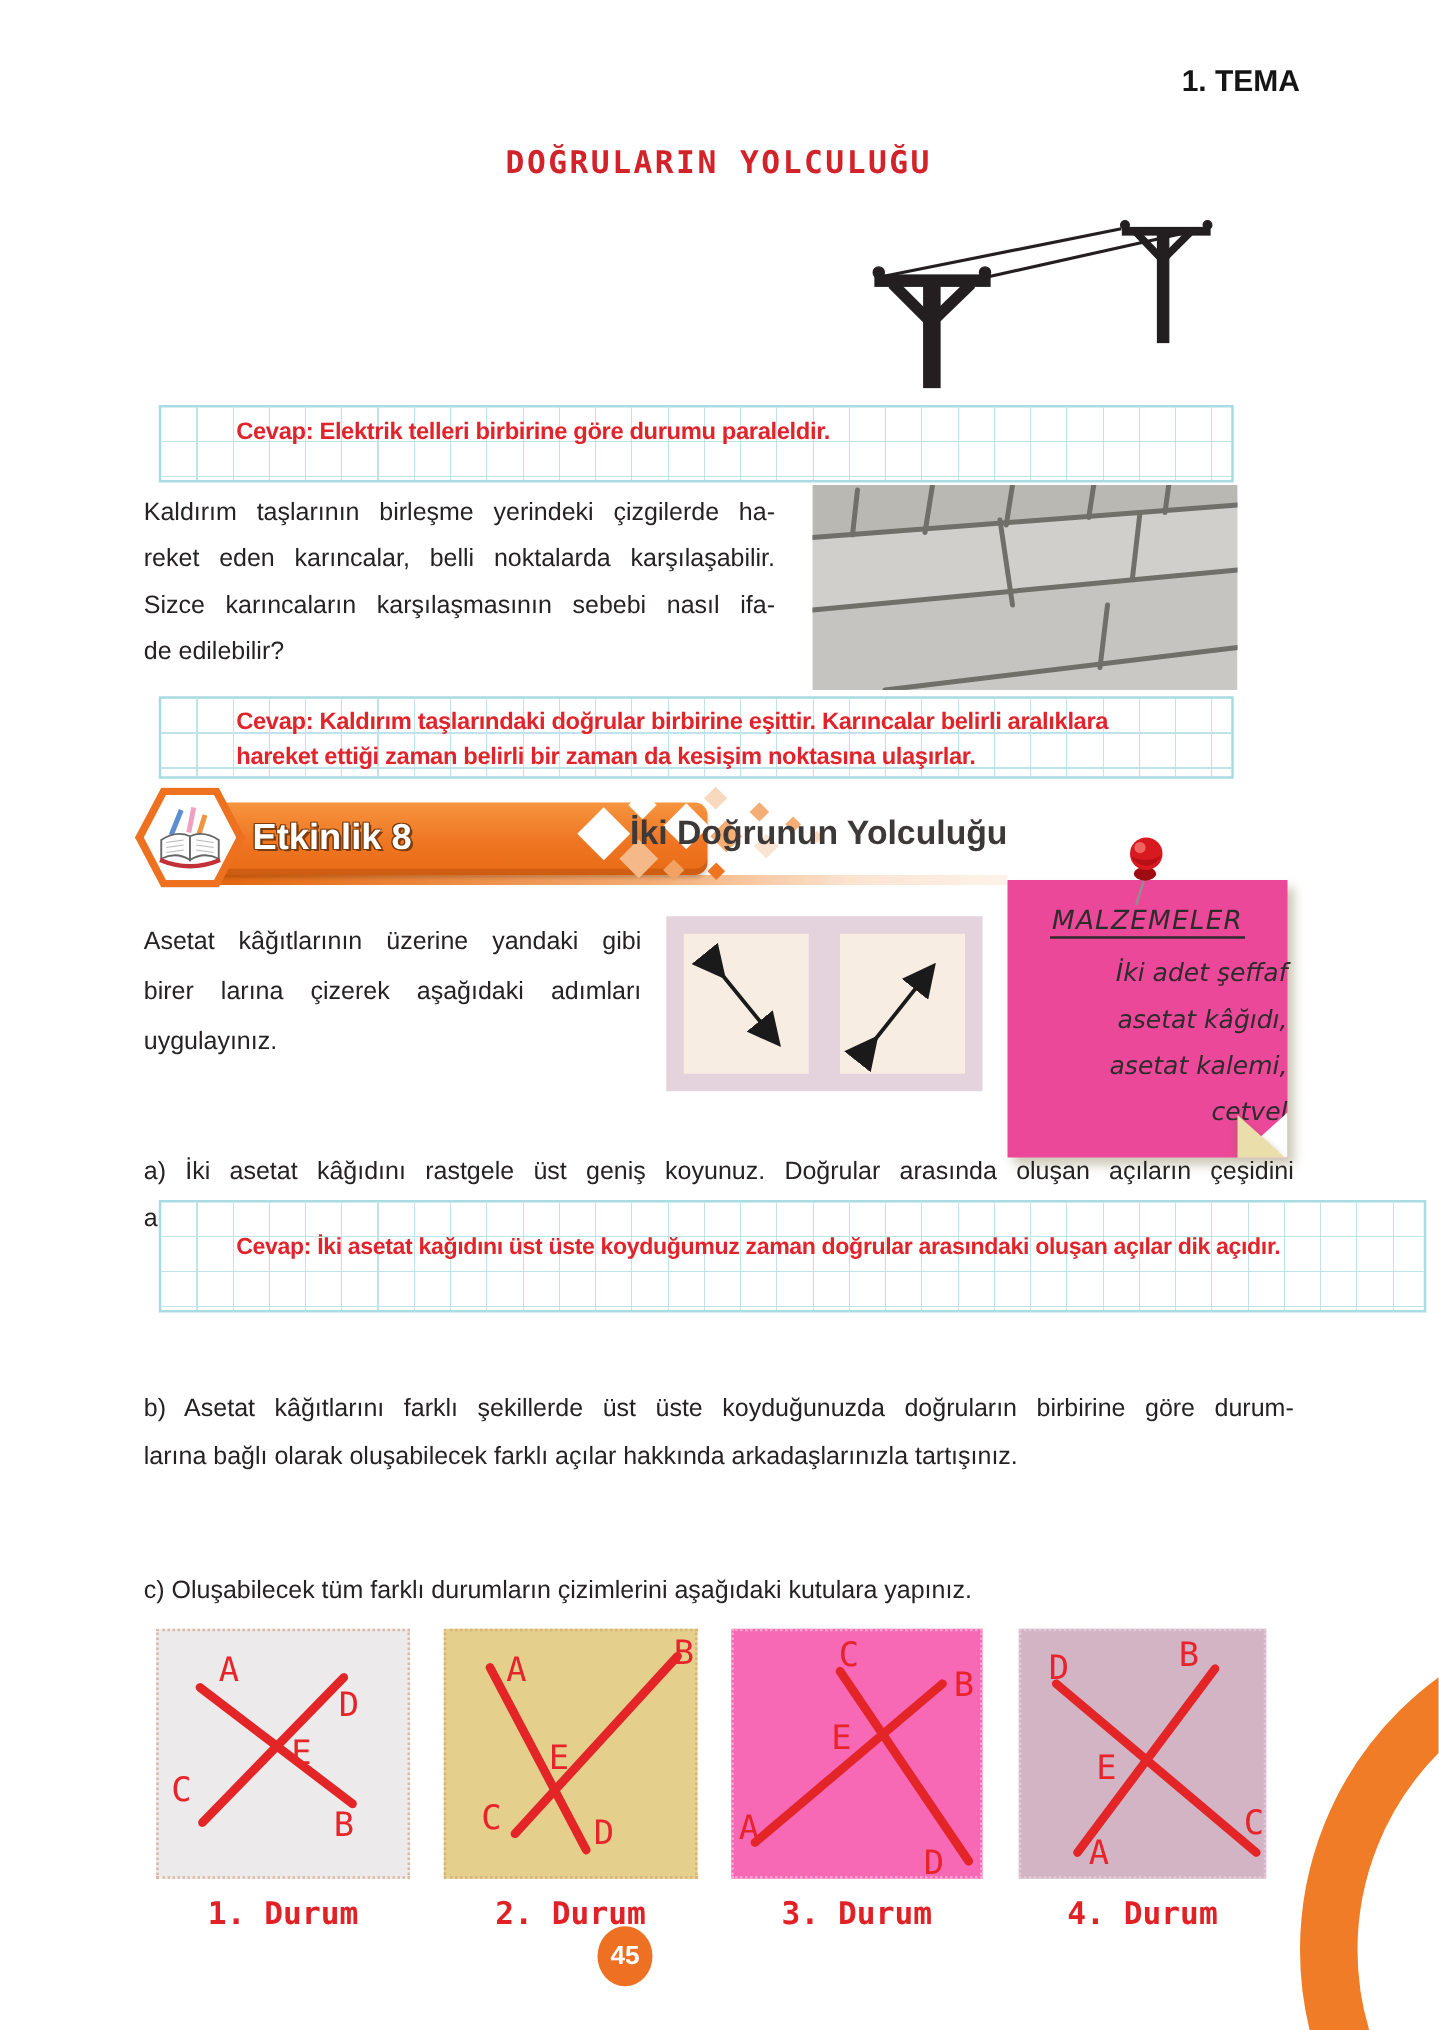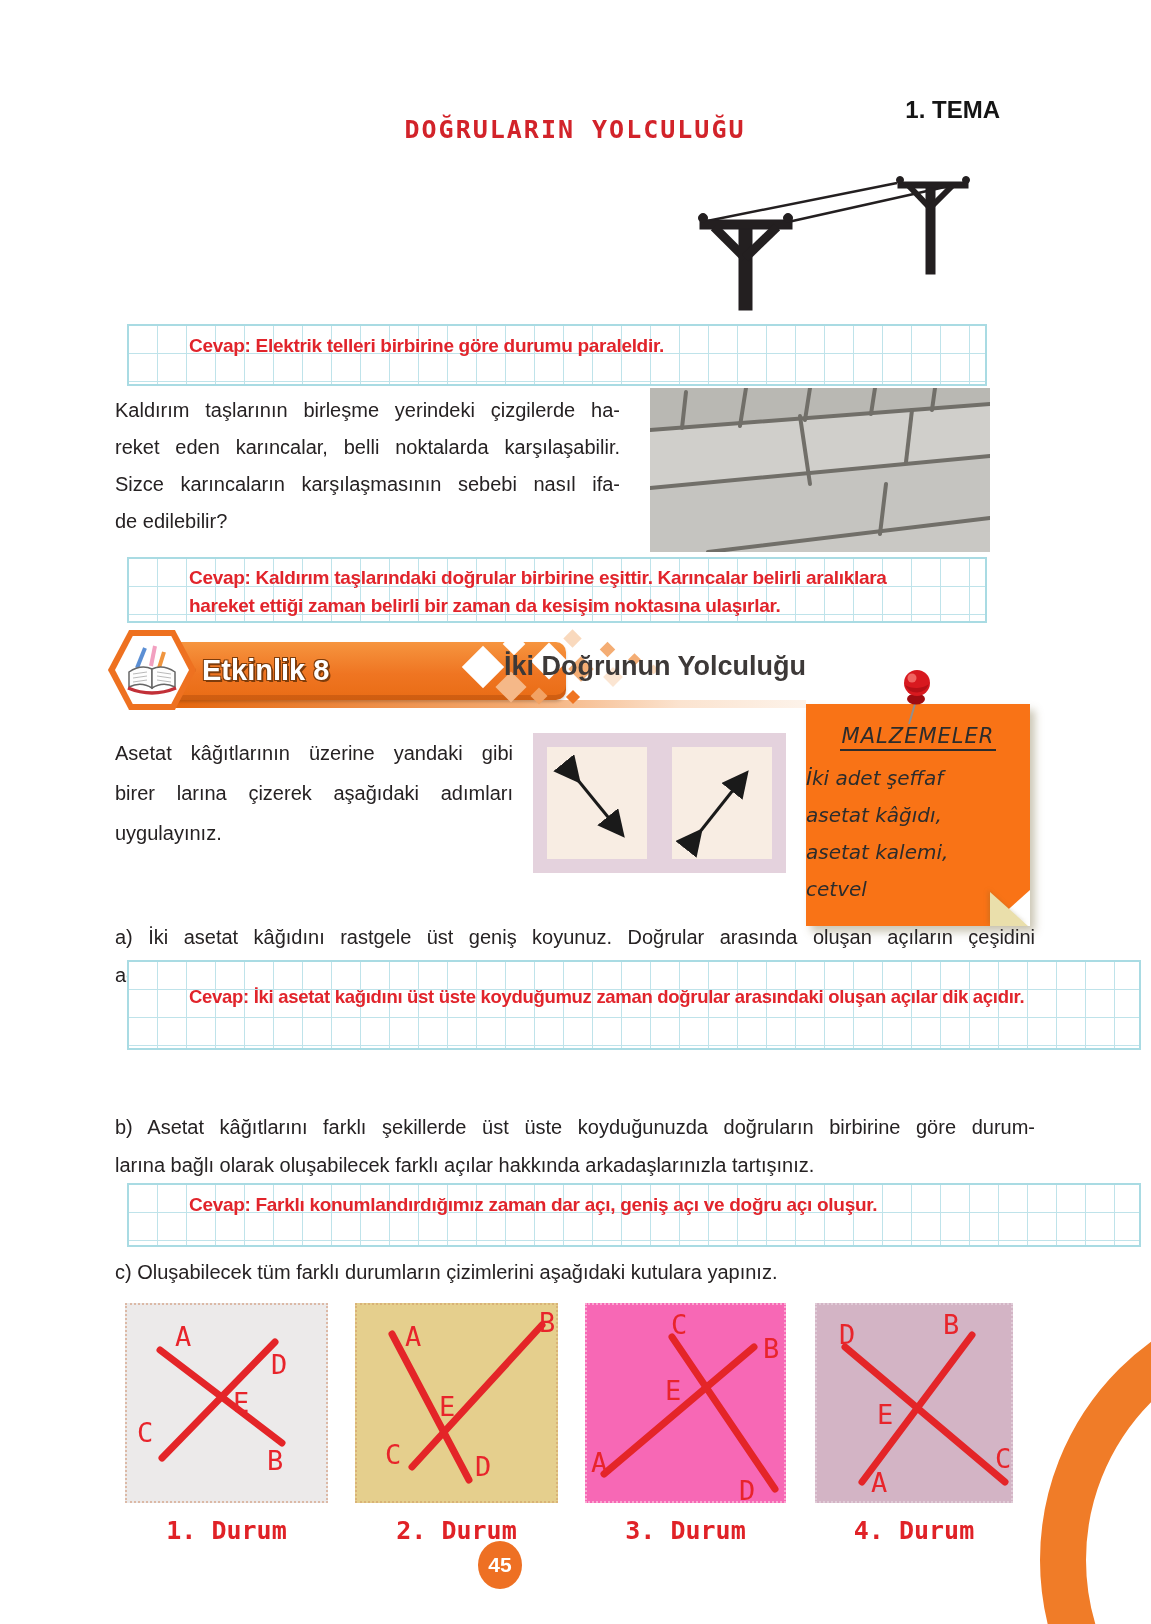--- a/index.html
+++ b/index.html
@@ -27,25 +27,25 @@
   .bar{background:linear-gradient(to right,#e4650c,#f4ab72 55%,#fbe3cf 80%,#fdf3ea);height:8px;}
   .banner{background:linear-gradient(#f6953f 0%,#ef7522 55%,#e96c15 100%);
           border-radius:10px;box-shadow:inset 0 -5px 0 rgba(150,60,5,.30),0 2px 3px rgba(0,0,0,.18);}
   .banner-label{font-size:29px;font-weight:bold;color:#fff;
       text-shadow:2px 2px 0 #7d3c0c,-1px -1px 0 #7d3c0c,1px -1px 0 #7d3c0c,-1px 1px 0 #7d3c0c;}
   .hex{clip-path:polygon(24% 0,76% 0,100% 50%,76% 100%,24% 100%,0 50%);}
   .heading{font-size:27px;font-weight:bold;color:#3d3938;}
   .dia{position:absolute;transform:rotate(45deg);}
 
   
-  .note{background:#f97316;box-shadow:5px 6px 8px rgba(110,95,45,.35);}
+  .note{background:#ec4899;box-shadow:5px 6px 8px rgba(110,95,45,.35);}
   .note-title{font-family:"DejaVu Sans",sans-serif;font-style:italic;font-size:21px;letter-spacing:1px;
               color:#2c2c2c;border-bottom:2px solid #2c2c2c;display:inline-block;padding:0 2px 1px;}
   .note-lines{font-family:"DejaVu Sans",sans-serif;font-style:italic;font-size:20px;line-height:37px;
-              color:#2c2c2c;text-align:left;}
+              color:#2c2c2c;text-align:right;}
   .note-lines .line{text-align-last:auto;}
   .fold-cut{width:0;height:0;border-left:40px solid transparent;border-bottom:36px solid #ffffff;right:0;bottom:0;}
   .fold-flap{width:0;height:0;border-right:38px solid transparent;border-bottom:34px solid #eadfab;right:2px;bottom:0;
              filter:drop-shadow(-2px -2px 2px rgba(120,100,40,.25));}
 
   
   .acetate{background:#e4d2dd;}
   .acetate .sheet{position:absolute;top:14px;width:100px;height:112px;background:#f8ede3;}
 
   
@@ -56,21 +56,21 @@
 
   .badge{width:44px;height:48px;border-radius:50%;background:#ee7023;color:#fff;
          font-weight:bold;font-size:21px;line-height:48px;text-align:center;}
   .arc{width:540px;height:540px;border-radius:50%;border:46px solid #f07c28;box-sizing:border-box;}
 </style>
 </head>
 <body>
 
 <div class="page">
 
-  <div class="abs tema" style="left:800px;top:52px;margin-top:44px;">1. TEMA</div>
+  <div class="abs tema" style="left:840px;top:52px;">1. TEMA</div>
   <div class="abs title" style="left:0;top:115px;">DOĞRULARIN YOLCULUĞU</div>
 
 
   <svg class="abs" style="left:660px;top:158px;" width="320" height="155" viewBox="0 0 320 155">
     <g stroke="#231f20" fill="#231f20">
       <line x1="42" y1="64" x2="237" y2="25" stroke-width="2.5" fill="none"></line>
       <line x1="128" y1="64" x2="303" y2="25" stroke-width="2.5" fill="none"></line>
 
       <rect x="79" y="68" width="13" height="84"></rect>
       <rect x="40" y="62" width="92" height="9"></rect>
@@ -224,23 +224,20 @@
       <div class="line">açıklayınız.</div>
     </div>
   <div class="abs grid" style="left:127px;top:960px;width:1010px;height:86px;">
     <div class="abs answer" style="left:60px;top:24px;font-size:18.5px;">Cevap: İki asetat kağıdını üst üste koyduğumuz zaman doğrular arasındaki oluşan açılar dik açıdır.</div>
   </div>
 
   <div class="abs para" style="left:115px;top:1108px;width:920px;line-height:38px;">
       <div class="line">b) Asetat kâğıtlarını farklı şekillerde üst üste koyduğunuzda doğruların birbirine göre durum-</div>
       <div class="line">larına bağlı olarak oluşabilecek farklı açılar hakkında arkadaşlarınızla tartışınız.</div>
     </div>
-  <div class="abs grid" style="left:127px;top:1183px;width:1010px;height:60px;">
-    <div class="abs answer" style="left:60px;top:9px;">Cevap: Farklı konumlandırdığımız zaman dar açı, geniş açı ve doğru açı oluşur.</div>
-  </div>
 
   <div class="abs para" style="left:115px;top:1254px;width:920px;">c) Oluşabilecek tüm farklı durumların çizimlerini aşağıdaki kutulara yapınız.</div>
 
   <div class="abs casebox" style="left:125px;width:203px;background:#eceaea;border:2px dotted #dcb9a6;box-sizing:border-box;">
     <svg width="199" height="196" viewBox="0 0 199 196">
       <g stroke="#e42528" stroke-width="7" stroke-linecap="round">
         <line x1="33" y1="45" x2="155" y2="138"></line>
         <line x1="35" y1="153" x2="148" y2="37"></line>
       </g>
     </svg>

